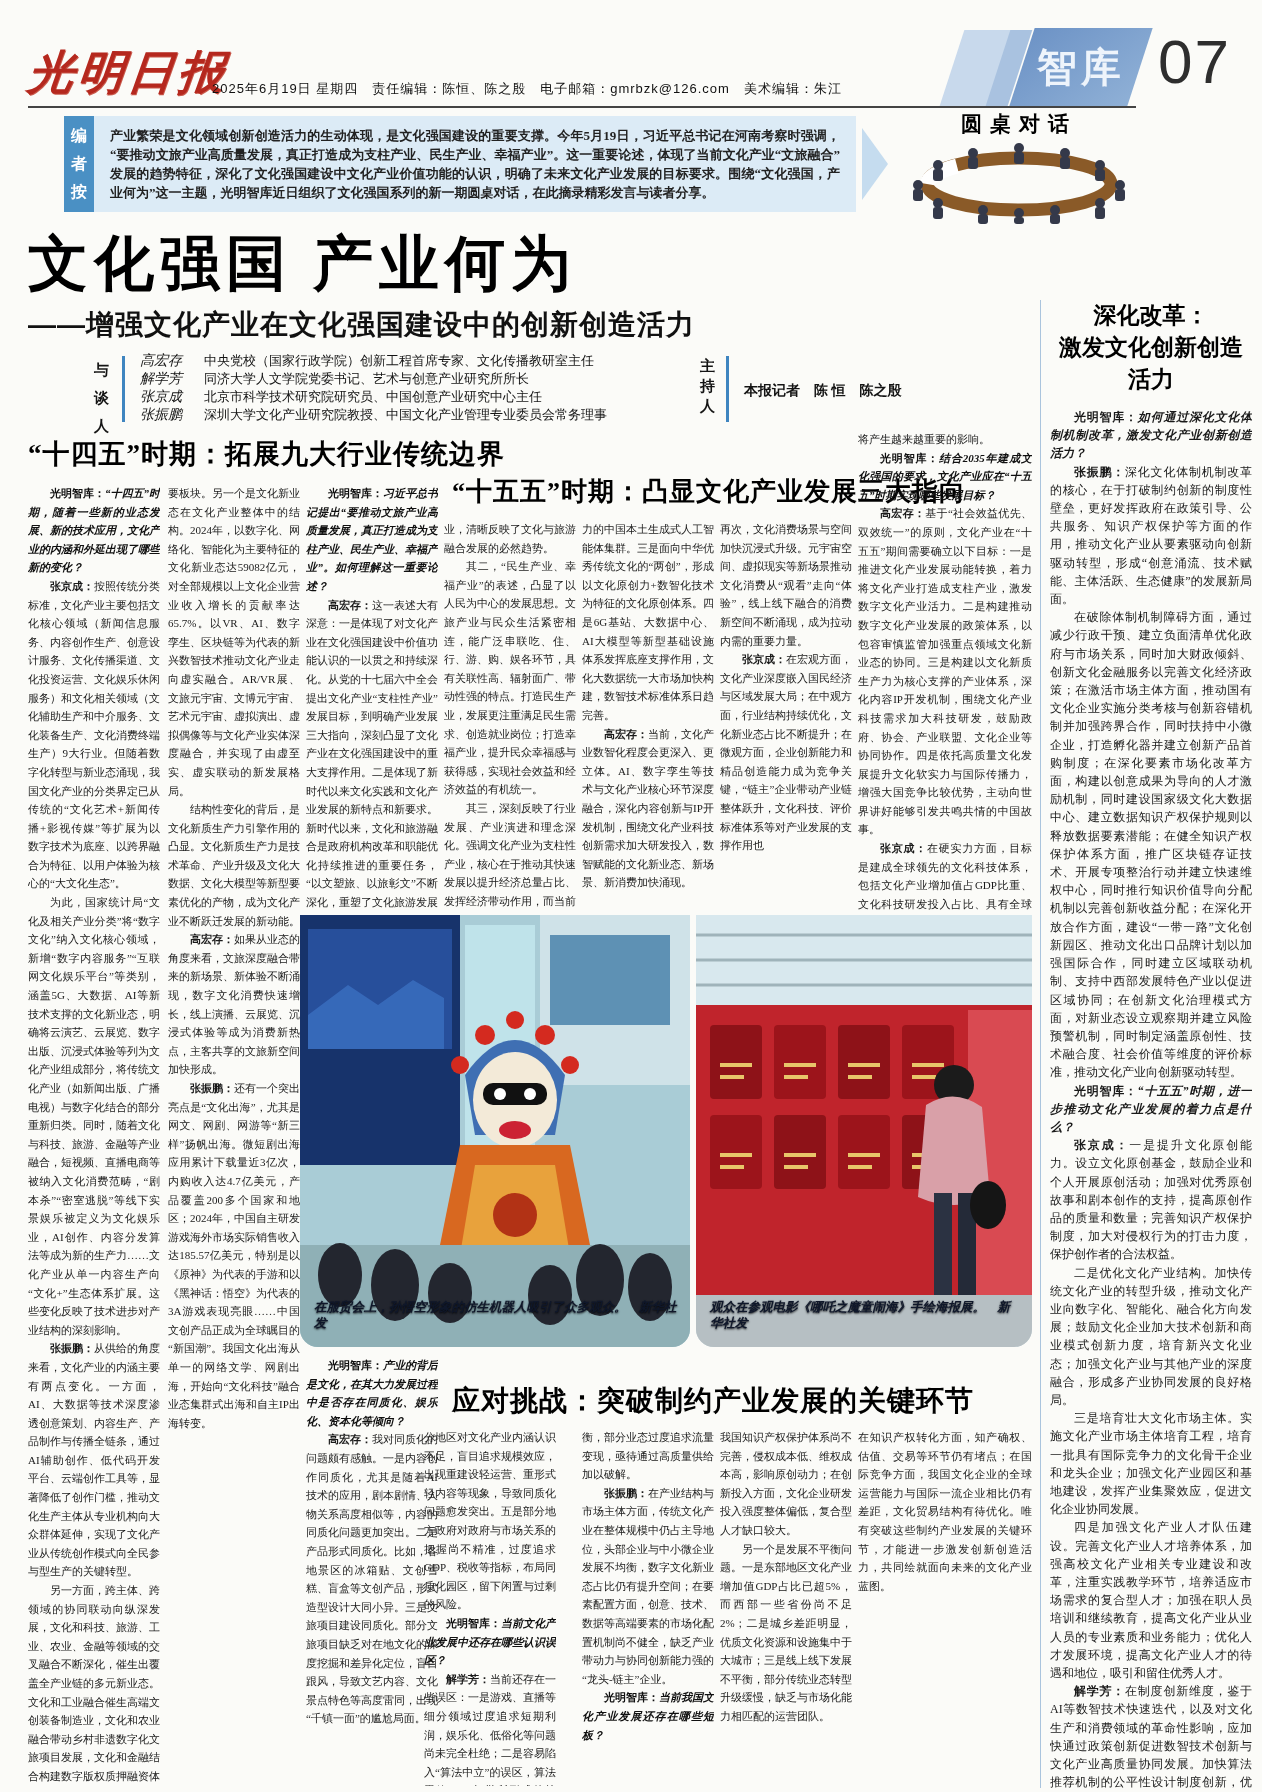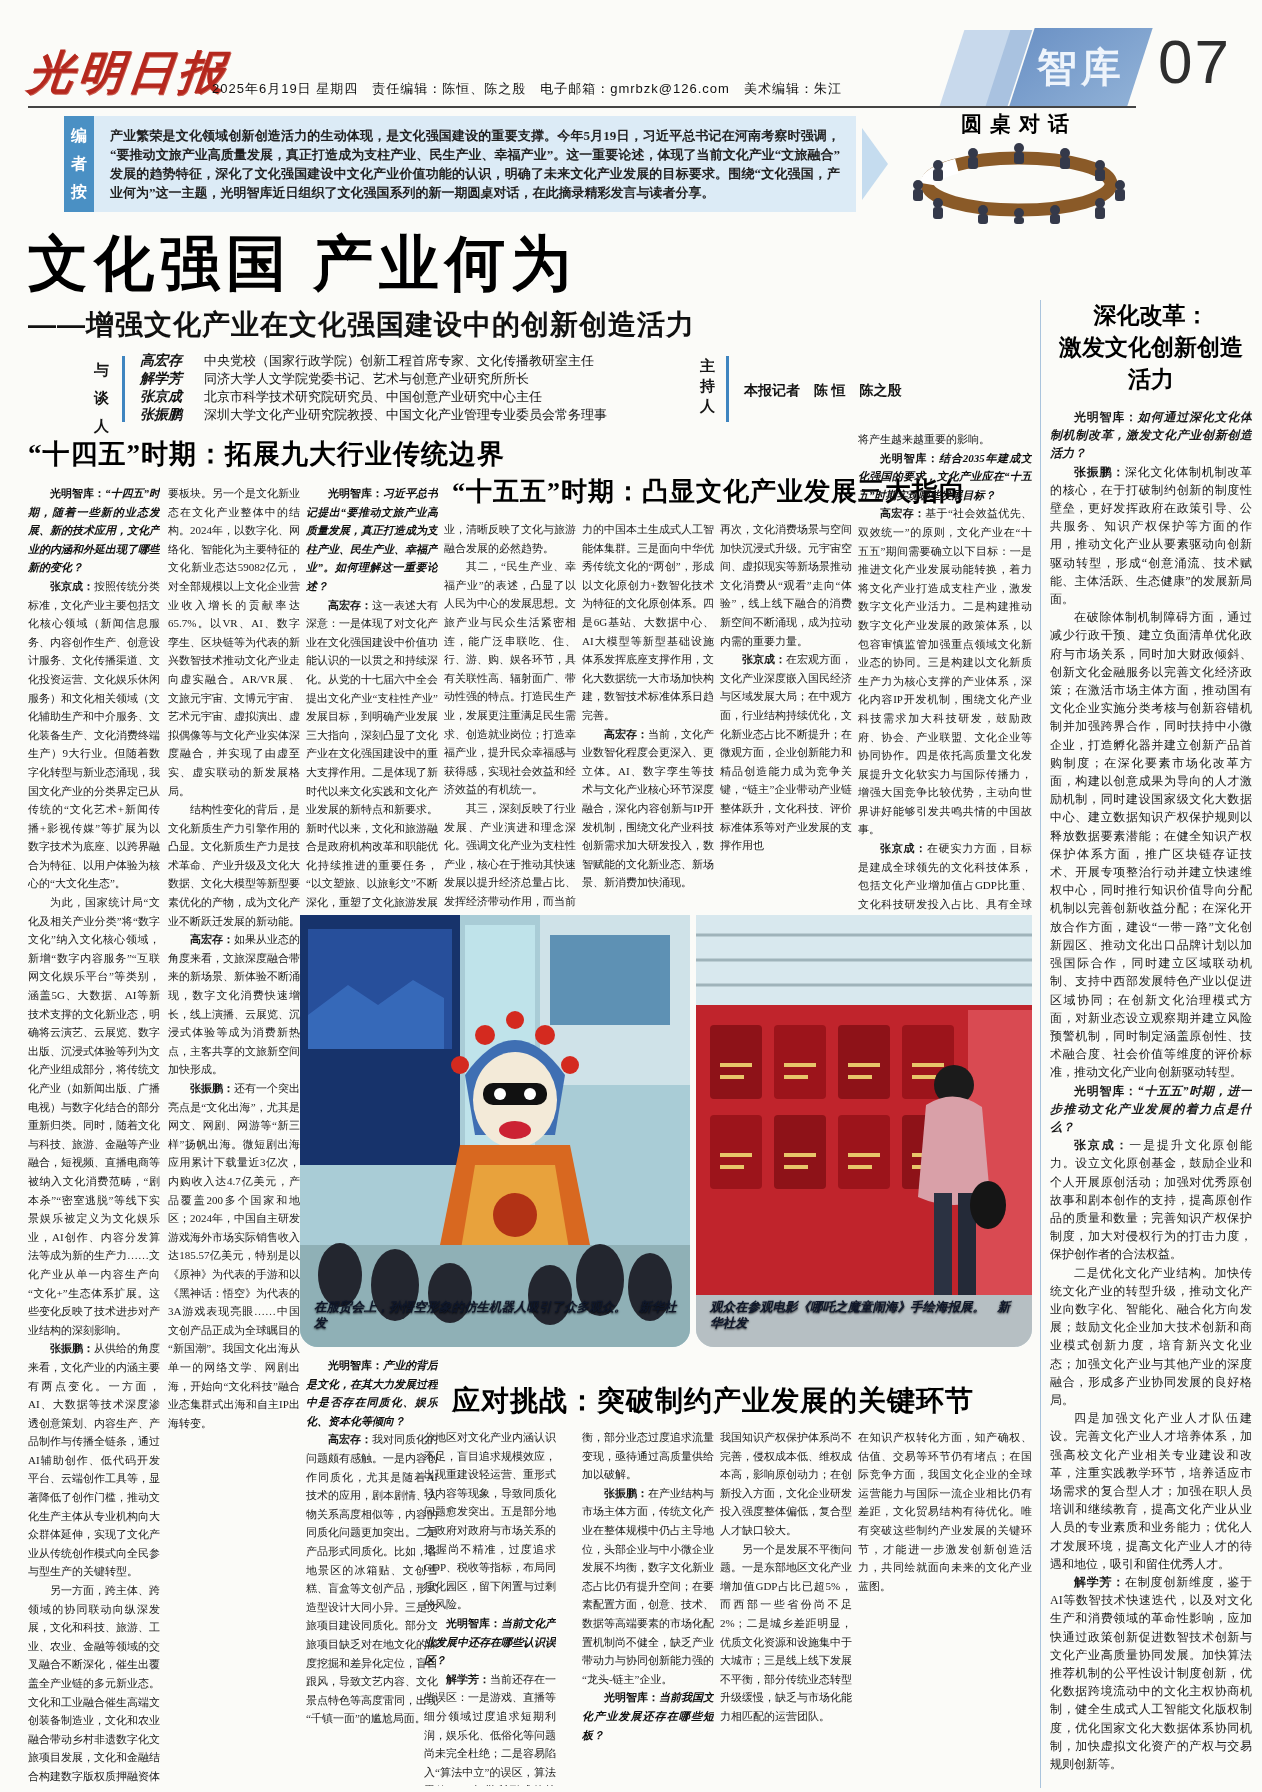--- a/index.html
+++ b/index.html
@@ -38,21 +38,21 @@
   
   .main-title{left:28px;top:224px;font-size:60px;font-weight:bold;color:#000;
               letter-spacing:6px;font-family:"Liberation Serif",serif;}
   .sub-title{left:28px;top:306px;font-size:28px;font-weight:bold;color:#111;
              font-family:"Liberation Sans",sans-serif;letter-spacing:1px;}
   
   .pt-label{left:94px;top:356px;width:18px;font-size:15px;font-weight:bold;line-height:28px;
             font-family:"Liberation Sans",sans-serif;}
   .pt-rule{left:122px;top:356px;width:3px;height:66px;background:#3f85c0;}
   .pt-list{left:140px;top:352px;width:560px;font-size:13px;line-height:18px;}
-  .pt-list .nm{display:inline-block;width:64px;font-weight:bold;font-style:italic;font-size:14px;}
+  .pt-list .nm{display:inline-block;width:64px;font-weight:normal;font-style:italic;font-size:14px;}
   .host-label{left:700px;top:356px;width:18px;font-size:15px;font-weight:bold;line-height:20px;
               font-family:"Liberation Sans",sans-serif;}
   .host-rule{left:726px;top:356px;width:3px;height:66px;background:#3f85c0;}
   .host-text{left:744px;top:382px;font-size:14px;font-weight:bold;}
   
   .sec-head{font-weight:bold;color:#000;font-family:"Liberation Serif",serif;letter-spacing:1px;}
   .s1h{left:28px;top:436px;font-size:27px;}
   .s2h{left:452px;top:474px;font-size:26px;}
   .s3h{left:452px;top:1382px;font-size:28px;}
   
@@ -304,16 +304,17 @@
     <div>深化改革：</div>
     <div>激发文化创新创造活力</div>
   </div>
   <div class="sb-body">
       <p class="q"><b>光明智库：</b>如何通过深化文化体制机制改革，激发文化产业创新创造活力？</p>
       <p class="a"><b>张振鹏：</b>深化文化体制机制改革的核心，在于打破制约创新的制度性壁垒，更好发挥政府在政策引导、公共服务、知识产权保护等方面的作用，推动文化产业从要素驱动向创新驱动转型，形成“创意涌流、技术赋能、主体活跃、生态健康”的发展新局面。</p>
       <p class="p">在破除体制机制障碍方面，通过减少行政干预、建立负面清单优化政府与市场关系，同时加大财政倾斜、创新文化金融服务以完善文化经济政策；在激活市场主体方面，推动国有文化企业实施分类考核与创新容错机制并加强跨界合作，同时扶持中小微企业，打造孵化器并建立创新产品首购制度；在深化要素市场化改革方面，构建以创意成果为导向的人才激励机制，同时建设国家级文化大数据中心、建立数据知识产权保护规则以释放数据要素潜能；在健全知识产权保护体系方面，推广区块链存证技术、开展专项整治行动并建立快速维权中心，同时推行知识价值导向分配机制以完善创新收益分配；在深化开放合作方面，建设“一带一路”文化创新园区、推动文化出口品牌计划以加强国际合作，同时建立区域联动机制、支持中西部发展特色产业以促进区域协同；在创新文化治理模式方面，对新业态设立观察期并建立风险预警机制，同时制定涵盖原创性、技术融合度、社会价值等维度的评价标准，推动文化产业向创新驱动转型。</p>
       <p class="q"><b>光明智库：</b>“十五五”时期，进一步推动文化产业发展的着力点是什么？</p>
       <p class="a"><b>张京成：</b>一是提升文化原创能力。设立文化原创基金，鼓励企业和个人开展原创活动；加强对优秀原创故事和剧本创作的支持，提高原创作品的质量和数量；完善知识产权保护制度，加大对侵权行为的打击力度，保护创作者的合法权益。</p>
       <p class="p">二是优化文化产业结构。加快传统文化产业的转型升级，推动文化产业向数字化、智能化、融合化方向发展；鼓励文化企业加大技术创新和商业模式创新力度，培育新兴文化业态；加强文化产业与其他产业的深度融合，形成多产业协同发展的良好格局。</p>
+      <p class="p">三是培育壮大文化市场主体。实施文化产业市场主体培育工程，培育一批具有国际竞争力的文化骨干企业和龙头企业；加强文化产业园区和基地建设，发挥产业集聚效应，促进文化企业协同发展。</p>
       <p class="p">四是加强文化产业人才队伍建设。完善文化产业人才培养体系，加强高校文化产业相关专业建设和改革，注重实践教学环节，培养适应市场需求的复合型人才；加强在职人员培训和继续教育，提高文化产业从业人员的专业素质和业务能力；优化人才发展环境，提高文化产业人才的待遇和地位，吸引和留住优秀人才。</p>
       <p class="a"><b>解学芳：</b>在制度创新维度，鉴于AI等数智技术快速迭代，以及对文化生产和消费领域的革命性影响，应加快通过政策创新促进数智技术创新与文化产业高质量协同发展。加快算法推荐机制的公平性设计制度创新，优化数据跨境流动中的文化主权协商机制，健全生成式人工智能文化版权制度，优化国家文化大数据体系协同机制，加快虚拟文化资产的产权与交易规则创新等。</p>
     </div>
 </div>
 
 </body></html>

